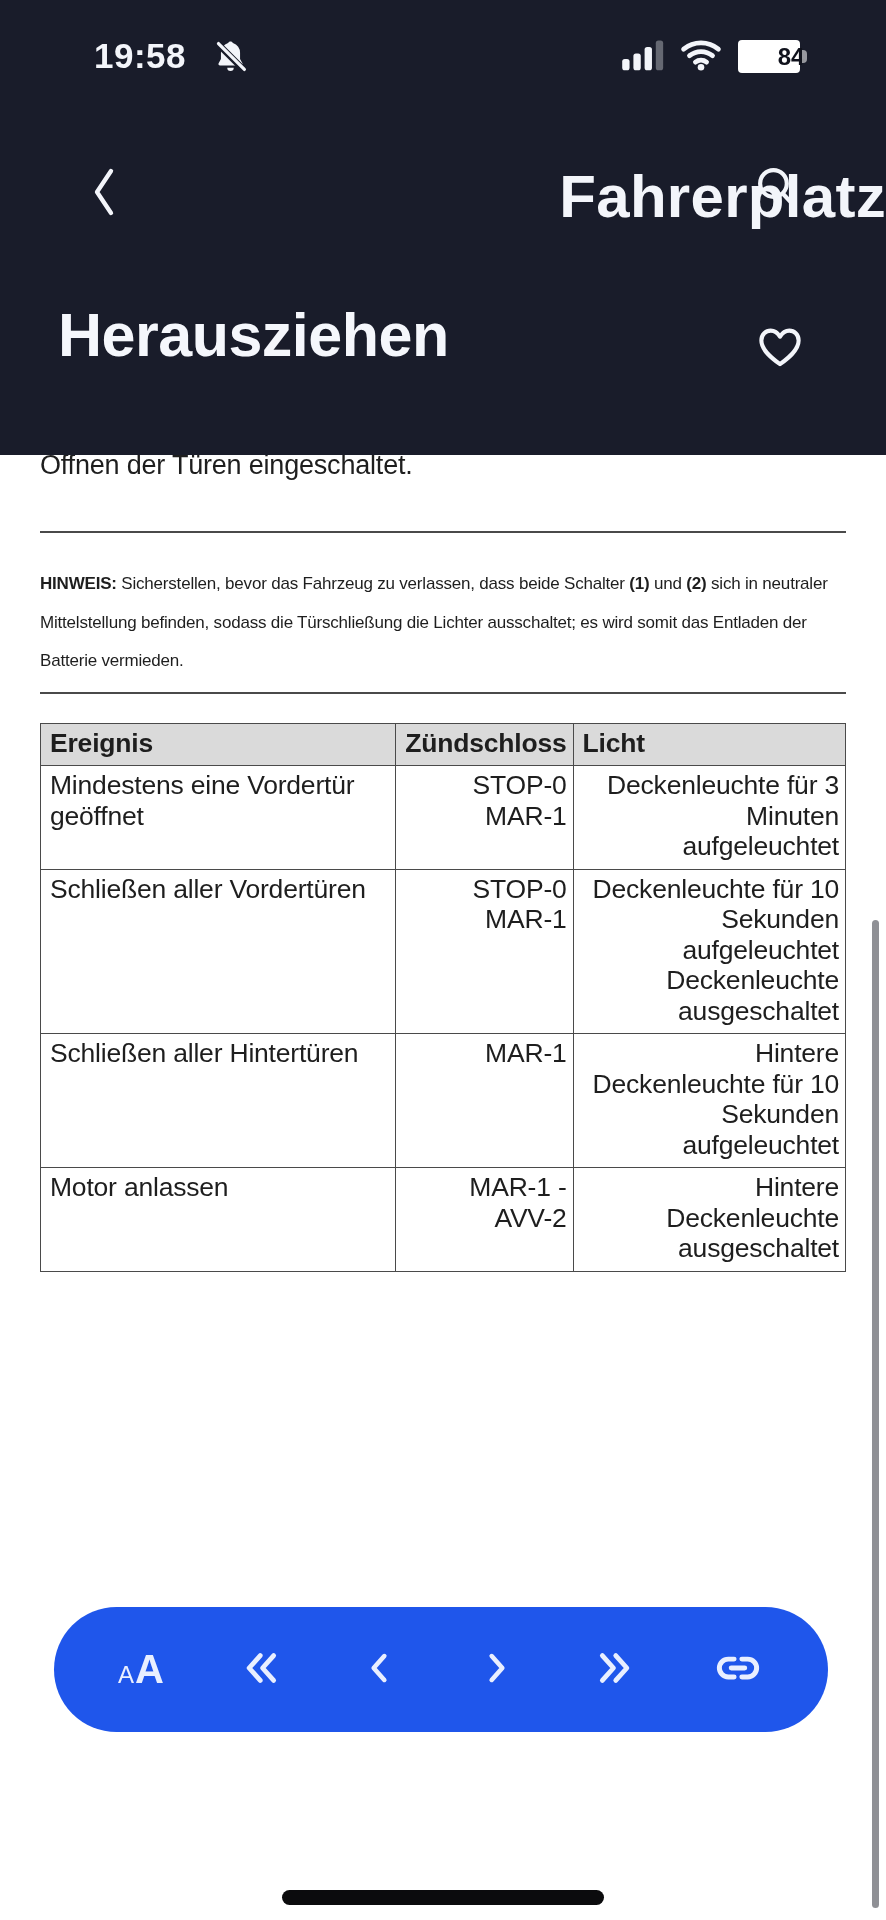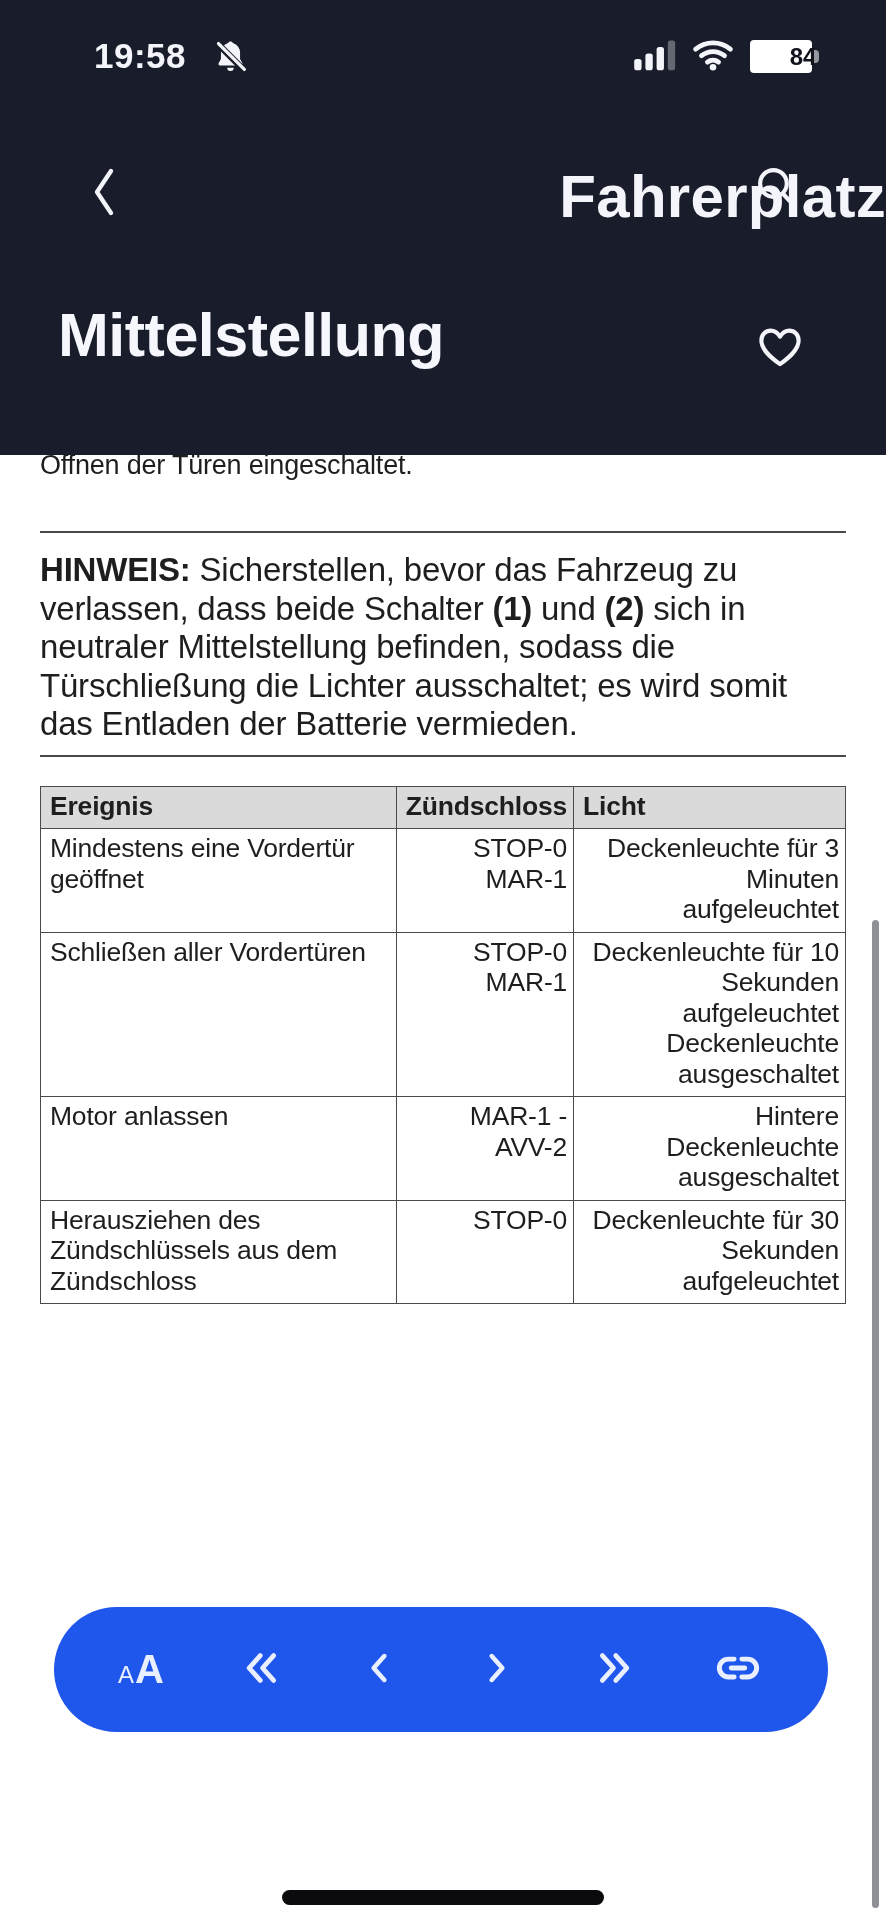--- a/index.html
+++ b/index.html
@@ -8,21 +8,21 @@
     position:relative; width:886px; height:1920px; margin:0 auto;
     background:#ffffff; overflow:hidden;
     font-family:"Liberation Sans", sans-serif;
   }
 
   
   .app-header {
     position:absolute; top:0; left:0; width:886px; height:455px;
     background:#191c2a; color:#f3f5fa;
   }
-  .status-bar { position:absolute; top:34px; left:0; right:0; height:44px; }
+  .status-bar { position:absolute; top:34px; left:0; right:12px; height:44px; }
   .status-time {
     position:absolute; left:94px; top:2px;
     font-size:35px; font-weight:700; letter-spacing:0.5px;
   }
   .bell-wrap { position:absolute; left:212px; top:4px; }
   .status-right {
     position:absolute; right:74px; top:4px;
     display:flex; align-items:center; gap:16px;
   }
   .battery {
@@ -55,21 +55,21 @@
     position:absolute; top:455px; left:0; right:0; bottom:0;
     background:#fff; padding:4px 40px; overflow:hidden; color:#1e1e1e;
   }
   .clipped-line {
     margin:-13px 0 0 0; font-size:27px; line-height:38px; letter-spacing:-0.2px;
   }
   .rule { border:none; border-top:2px solid #4a4a4a; }
   .rule-1 { margin:47px 0 0 0; }
   .rule-2 { margin:11px 0 0 0; }
   .note {
-    margin:18px 0 0 0; font-size:33px; line-height:38.5px; letter-spacing:-0.2px;
+    margin:32px 0 0 0; font-size:17px; line-height:38.5px; letter-spacing:-0.2px;
   }
   .note b { font-weight:700; }
   .section-title {
     margin:31px 0 0 0; font-size:28px; line-height:34px; font-weight:700; letter-spacing:-0.2px;
   }
   table.light-table {
     margin:29px 4px 0 0; border-collapse:collapse; width:100%;
     font-size:26.5px; line-height:30.5px; letter-spacing:-0.2px;
   }
   .light-table th, .light-table td {
@@ -157,21 +157,21 @@
         <span>
           <svg viewBox="0 0 24 24" width="50" height="50" aria-hidden="true">
             <circle cx="10.3" cy="10.3" r="6.4" fill="none" stroke="currentColor" stroke-width="2"></circle>
             <line x1="15.2" y1="15.6" x2="20.6" y2="21.4" stroke="currentColor" stroke-width="2" stroke-linecap="round"></line>
           </svg>
         </span>
       </button>
     </nav>
 
     <div class="heading-row">
-      <h1 class="page-title">Mittelstellung</h1>
+      <h1 class="page-title">Herausziehen</h1>
       <button class="fav-btn" aria-label="Favorit">
         <span>
           <svg viewBox="0 0 24 24" width="52" height="52" aria-hidden="true">
             <path d="M12 20.4C8.8 18.1 3.4 14.1 3.4 9.5c0-2.8 2.1-4.6 4.3-4.6 1.8 0 3.2 1 4.3 2.8 1.1-1.8 2.5-2.8 4.3-2.8 2.2 0 4.3 1.8 4.3 4.6 0 4.6-5.4 8.6-8.6 10.9z" fill="none" stroke="currentColor" stroke-width="1.9" stroke-linejoin="round"></path>
           </svg>
         </span>
       </button>
     </div>
   </header>
 
@@ -207,30 +207,30 @@
           <td class="pre">Deckenleuchte für 3 Minuten aufgeleuchtet</td>
         </tr>
         <tr>
           <td>Schließen aller Vordertüren</td>
           <td class="pre">STOP-0
 MAR-1</td>
           <td class="pre">Deckenleuchte für 10 Sekunden aufgeleuchtet
 Deckenleuchte ausgeschaltet</td>
         </tr>
         <tr>
+          <td>Schließen aller Hintertüren</td>
+          <td class="pre">MAR-1</td>
+          <td class="pre">Hintere Deckenleuchte für 10 Sekunden aufgeleuchtet</td>
+        </tr>
+        <tr>
           <td>Motor anlassen</td>
           <td class="pre">MAR-1 -
 AVV-2</td>
           <td class="pre">Hintere Deckenleuchte ausgeschaltet</td>
         </tr>
-        <tr>
-          <td>Herausziehen des Zündschlüssels aus dem Zündschloss</td>
-          <td class="pre">STOP-0</td>
-          <td class="pre">Deckenleuchte für 30 Sekunden aufgeleuchtet</td>
-        </tr>
       </tbody>
     </table>
   </main>
 
   <div class="toolbar">
     <button class="tool-btn aa" aria-label="Textgröße">
       <span class="a-small">A</span>
         <span class="a-large">A</span>
     </button>
     <button class="tool-btn" aria-label="Erste Seite">

